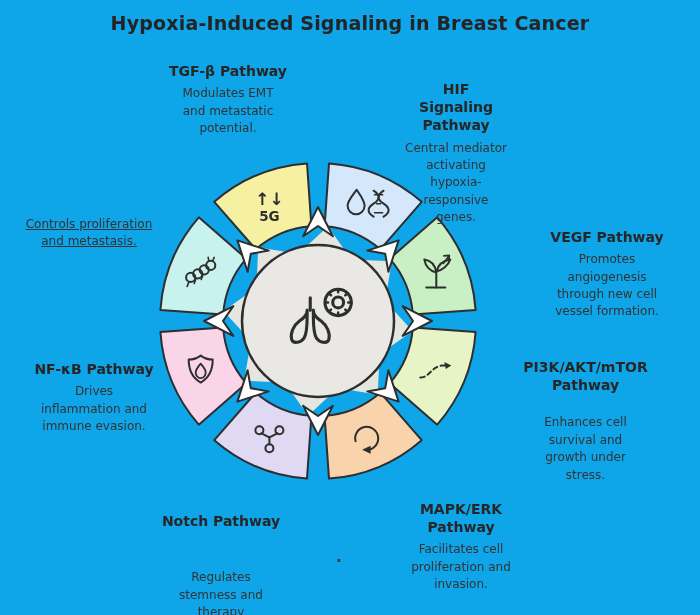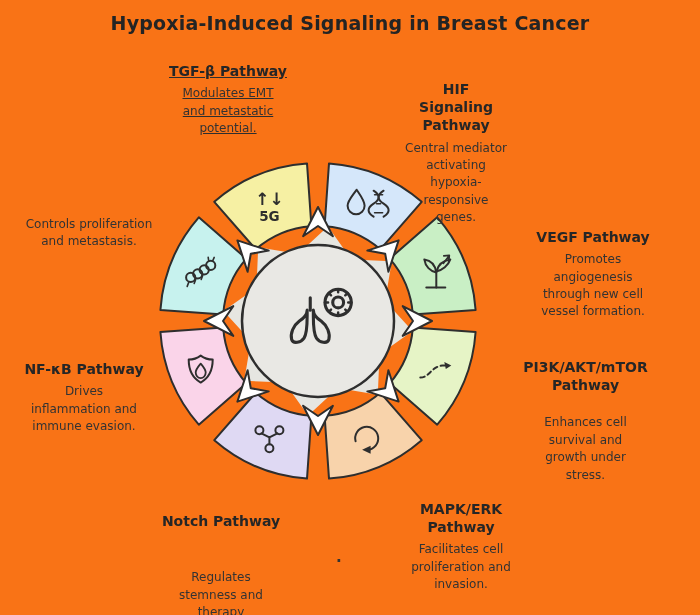--- a/index.html
+++ b/index.html
@@ -11,39 +11,39 @@
   }
   .title {
     position: absolute; top: 12px; left: 0; width: 100%;
     text-align: center; font-size: 19px; font-weight: bold;
     letter-spacing: .2px; color: #242424;
   }
   #wheel-svg { position: absolute; left: 0; top: 0; }
   .pathway { position: absolute; text-align: center; }
   .p-name { font-weight: bold; font-size: 14px; line-height: 1.3; color: #262626; margin-bottom: 5px; }
   .p-desc { font-size: 12px; line-height: 1.45; color: #333; }
-  .pw-0 { left: 140px; top: 62px;  width: 176px; text-decoration: underline; }
+  .pw-0 { left: 140px; top: 62px;  width: 176px; }
   .pw-0 .p-desc { padding: 0 33px; }
   .pw-1 { left: 405px; top: 52px;  width: 102px; margin-top: 28px; }
-  .pw-2 { left: 536px; top: 228px; width: 114px; }
+  .pw-2 { left: 550px; top: 228px; width: 114px; }
   .pw-3 { left: 508px; top: 358px; width: 155px; text-align: center; }
   .pw-3 .p-desc { padding: 0 20px; margin-top: 20px; }
   .pw-4 { left: 386px; top: 500px; width: 150px; }
   .pw-5 { left: 154px; top: 512px; width: 134px; }
   .pw-5 .p-desc { padding: 0 16px; margin-top: 39px; }
-  .pw-6 { left: 16px;  top: 360px; width: 136px; }
+  .pw-6 { left: 26px;  top: 360px; width: 136px; }
   .pw-6 .p-desc { padding: 0 15px; }
   .pw-7 { left: 14px;  top: 216px; width: 150px; }
-  .pw-7 .p-desc { padding: 0 11px; }
+  .pw-7 .p-desc { padding: 0 11px; text-decoration: underline; }
   .stray-dot { position: absolute; left: 336px; top: 552px; font-size: 15px; font-weight: bold; color: #333; }
 </style>
 </head>
 <body>
 
-<div class="page" style="background: #f97316;">
+<div class="page" style="background: #0ea5e9;">
 
   <h1 class="title">Hypoxia-Induced Signaling in Breast Cancer</h1>
 
   <svg id="wheel-svg" width="700" height="615" viewBox="0 0 700 615">
       <path d="M214.3,201.8 A158,158 0 0 1 307.0,163.4 L311.4,226.2 A95,95 0 0 0 255.7,249.3 Z" fill="#f6f0a3" stroke="#2e2e2e" stroke-width="2" stroke-linejoin="round"></path>
       <path d="M329.0,163.4 A158,158 0 0 1 421.7,201.8 L380.3,249.3 A95,95 0 0 0 324.6,226.2 Z" fill="#d5e7fa" stroke="#2e2e2e" stroke-width="2" stroke-linejoin="round"></path>
       <path d="M437.2,217.3 A158,158 0 0 1 475.6,310.0 L412.8,314.4 A95,95 0 0 0 389.7,258.7 Z" fill="#c9efc5" stroke="#2e2e2e" stroke-width="2" stroke-linejoin="round"></path>
       <path d="M475.6,332.0 A158,158 0 0 1 437.2,424.7 L389.7,383.3 A95,95 0 0 0 412.8,327.6 Z" fill="#e6f4c6" stroke="#2e2e2e" stroke-width="2" stroke-linejoin="round"></path>
       <path d="M421.7,440.2 A158,158 0 0 1 329.0,478.6 L324.6,415.8 A95,95 0 0 0 380.3,392.7 Z" fill="#f8d3ab" stroke="#2e2e2e" stroke-width="2" stroke-linejoin="round"></path>
       <path d="M307.0,478.6 A158,158 0 0 1 214.3,440.2 L255.7,392.7 A95,95 0 0 0 311.4,415.8 Z" fill="#dfd9f3" stroke="#2e2e2e" stroke-width="2" stroke-linejoin="round"></path>

